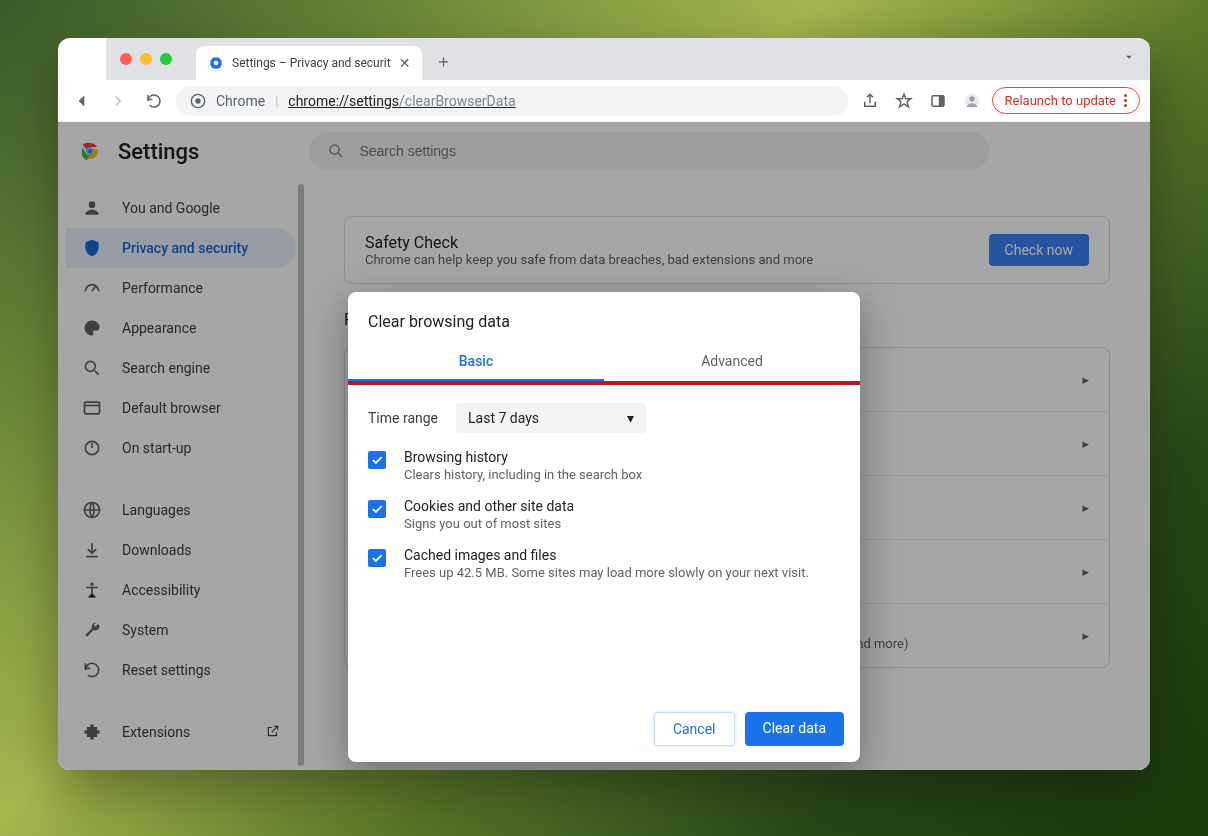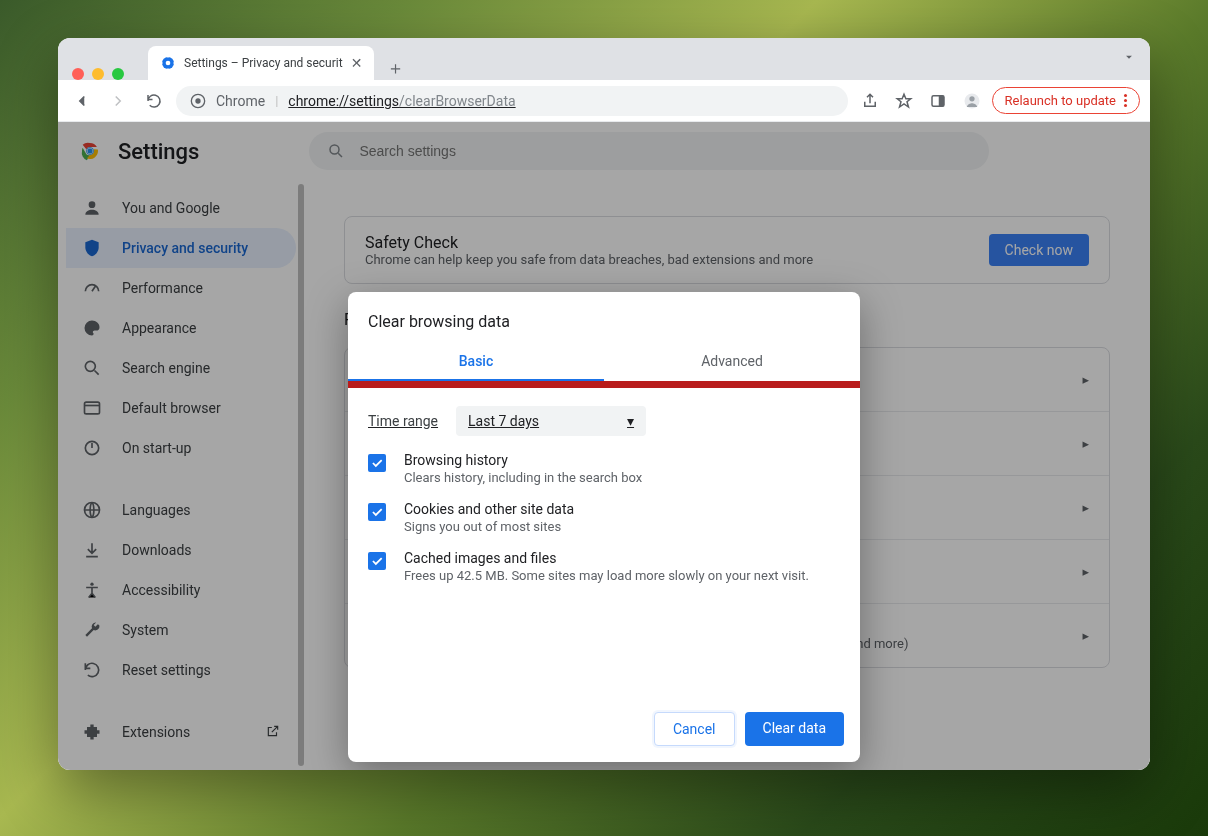--- a/index.html
+++ b/index.html
@@ -19,23 +19,24 @@
   border-radius: 12px;
   box-shadow: 0 20px 60px rgba(0,0,0,.4);
   overflow: hidden;
   display: flex;
   flex-direction: column;
 }
 .titlebar {
   height: 42px;
   background: #dfe1e5;
   display: flex;
-  align-items: flex-end;
+  align-items: center;
   padding: 0 14px;
   position: relative;
+  margin-left: 48px;
 }
 .traffic { display: flex; gap: 8px; }
 .traffic span { width: 12px; height: 12px; border-radius: 50%; }
 .traffic .red { background: #ff5f57; }
 .traffic .yellow { background: #febc2e; }
 .traffic .green { background: #28c840; }
 .tab {
   margin-left: 24px;
   background: #fff;
   height: 34px;
@@ -156,25 +157,25 @@
   display: flex; justify-content: center;
 }
 .dialog {
   margin-top: 170px;
   width: 512px; height: 470px;
   background: #fff; border-radius: 8px;
   box-shadow: 0 12px 40px rgba(0,0,0,.35);
   display: flex; flex-direction: column;
 }
 .dialog-title { font-size: 16px; padding: 20px 20px 12px; color: #202124; }
-.dialog-tabs { display: flex; border-bottom: 7px solid #b91c1c; justify-content: center; }
+.dialog-tabs { display: flex; border-bottom: 4px solid #b91c1c; justify-content: center; }
 .dialog-tab { flex: 1; text-align: center; padding: 10px 0; font-size: 14px; color: #5f6368; border-bottom: 2px solid transparent; }
 .dialog-tab.active { color: #1a73e8; border-bottom-color: #1a73e8; font-weight: 500; }
 .dialog-body { padding: 18px 20px; display: flex; flex-direction: column; gap: 16px; flex: 1; }
-.time-row { display: flex; align-items: center; gap: 18px; text-decoration: underline; }
+.time-row { display: flex; align-items: center; gap: 18px; }
 .time-label { font-size: 14px; color: #3c4043; }
 .time-select {
   background: #f1f3f4; border-radius: 4px; padding: 7px 12px; min-width: 190px;
   display: flex; align-items: center; justify-content: space-between;
   font-size: 14px;
 }
 .check-item { display: flex; gap: 18px; align-items: flex-start; }
 .cbox {
   width: 18px; height: 18px; border-radius: 2px; background: #1a73e8;
   display: flex; align-items: center; justify-content: center; flex-shrink: 0; margin-top: 2px;

